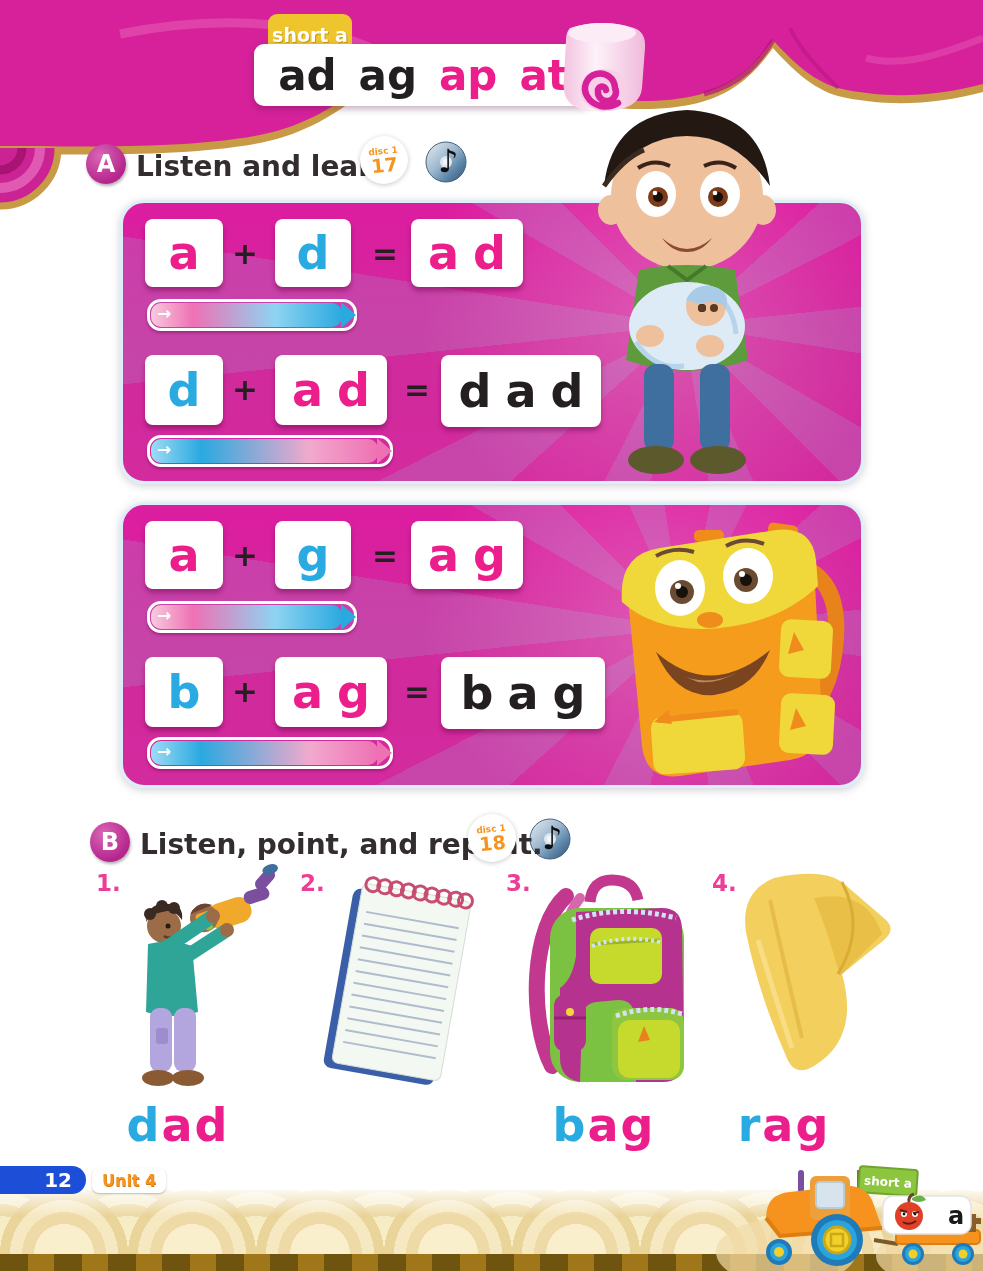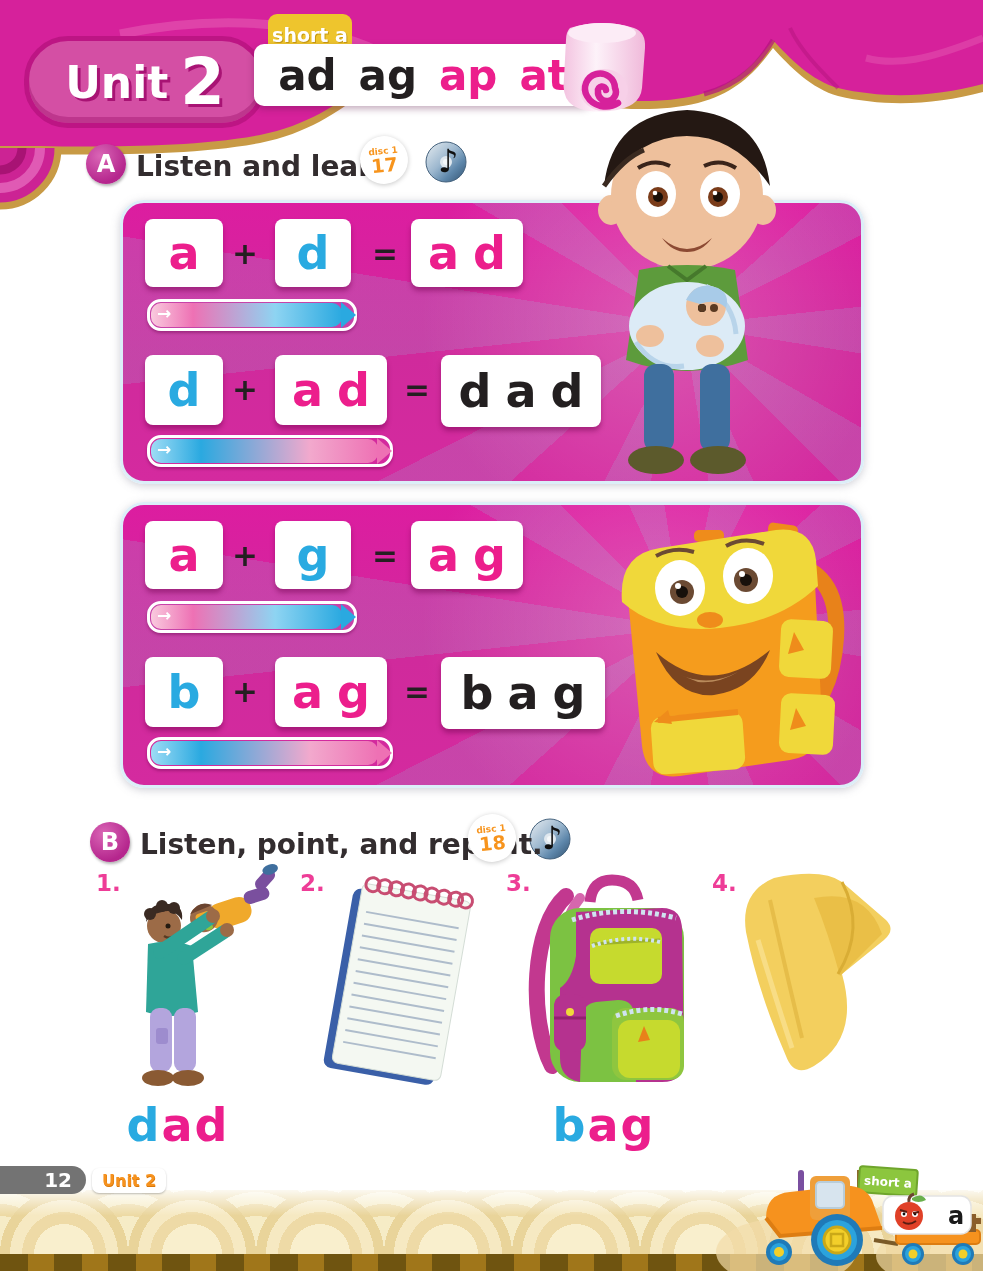--- a/index.html
+++ b/index.html
@@ -67,21 +67,21 @@
   #scallops{left:0;top:1190px;width:983px;height:64px;background-color:#fbf3d8;
     background-image:
       linear-gradient(rgba(255,255,255,.85), rgba(255,255,255,0) 40%),
       radial-gradient(circle at 50% 100%, #f9efcd 0 30px, #eedaa6 30px 42px, #f6e9c2 42px 54px, #e9d49a 54px 64px, rgba(0,0,0,0) 64px),
       radial-gradient(circle at 50% 100%, #f6ecc6 0 38px, #eddaa4 38px 50px, #f6ecc6 50px 62px, #e9d49a 62px 76px, rgba(0,0,0,0) 76px);
     background-size:100% 100%,128px 64px,128px 64px;
     background-position:0 0,0 100%,64px 100%;
     background-repeat:no-repeat,repeat-x,repeat-x;z-index:1;}
   #stripes{left:0;top:1254px;width:983px;height:17px;
     background:repeating-linear-gradient(90deg,#6f5410 0 28px,#a0761a 28px 54px);z-index:1;}
-  #page-tab{left:0;top:1166px;width:86px;height:28px;background:#737373;border-radius:0 14px 14px 0;
+  #page-tab{left:0;top:1166px;width:86px;height:28px;background:#1d4ed8;border-radius:0 14px 14px 0;
     display:flex;align-items:center;justify-content:flex-end;padding-right:14px;box-sizing:border-box;
     color:#fff;font-weight:bold;font-size:20px;z-index:4;}
   #footer-unit{left:92px;top:1168px;height:25px;padding:0 10px;background:#fff;border-radius:7px;
     box-shadow:0 1px 2px rgba(0,0,0,.25);display:flex;align-items:center;color:#f6921e;
     font-weight:bold;font-size:16px;z-index:4;text-shadow:.5px .5px 0 #d97708;}
 </style>
 </head>
 <body>
 
 <div id="page">
@@ -111,24 +111,20 @@
     <path d="M838,88 C820,70 800,50 790,28" stroke="#b3137e" stroke-width="4" fill="none" opacity=".5"></path>
   </svg>
 
   <svg class="abs" style="left:0;top:142px;width:64px;height:96px" viewBox="0 0 64 96">
     <path d="M0,6 L56,6 A56,56 0 0 1 0,62 Z" fill="#cc2394"></path>
     <path d="M58,6 A58,58 0 0 1 0,64" stroke="#c89a45" stroke-width="7" fill="none"></path>
     <path d="M40,6 A40,40 0 0 1 0,46" stroke="#e05ab4" stroke-width="10" fill="none"></path>
     <path d="M22,6 A22,22 0 0 1 0,28" stroke="#a81374" stroke-width="9" fill="none"></path>
   </svg>
 
-  <div class="abs" id="unit-badge">
-    <span class="uw">Unit</span>
-    <span class="un">2</span>
-  </div>
 
   <div class="abs" id="shorta-tab">
     <span>short a</span>
   </div>
 
   <div class="abs" id="title-banner">
     <span class="tw-dark">ad</span>
     <span class="tw-dark">ag</span>
     <span class="tw-pink">ap</span>
     <span class="tw-pink">at</span>
@@ -399,29 +395,32 @@
     <path d="M52,30 Q70,110 84,168" fill="none" stroke="#e6bd49" stroke-width="4"></path>
     <path d="M40,70 Q58,130 74,178" fill="none" stroke="#f8dd85" stroke-width="5"></path>
   </svg>
 
   <div class="abs word" style="left:108px;top:1098px">
     <span class="onset">d</span><span class="rime">ad</span>
   </div>
   <div class="abs word" style="left:534px;top:1098px">
     <span class="onset">b</span><span class="rime">ag</span>
   </div>
+  <div class="abs word" style="left:714px;top:1098px">
+    <span class="onset">r</span><span class="rime">ag</span>
+  </div>
 
   <div class="abs" id="scallops"></div>
   <div class="abs" id="stripes"></div>
 
   <div class="abs" id="page-tab">
     <span>12</span>
   </div>
   <div class="abs" id="footer-unit">
-    <span>Unit 2</span>
+    <span>Unit 4</span>
   </div>
 
   <svg class="abs" style="left:746px;top:1156px;width:237px;height:112px;z-index:3" viewBox="0 0 237 112">
     <ellipse cx="40" cy="96" rx="70" ry="34" fill="#f2dca8" opacity=".7"></ellipse>
     <ellipse cx="200" cy="100" rx="70" ry="30" fill="#f2dca8" opacity=".7"></ellipse>
     <rect x="111" y="14" width="4" height="56" fill="#8a6a2a"></rect>
     <g transform="rotate(4 140 26)">
       <rect x="113" y="12" width="58" height="26" rx="3" fill="#8cc63e" stroke="#6fa52c" stroke-width="2"></rect>
       <text x="142" y="30" text-anchor="middle" font-size="12" font-weight="bold" fill="#fff" font-family="DejaVu Sans">short a</text>
     </g>

